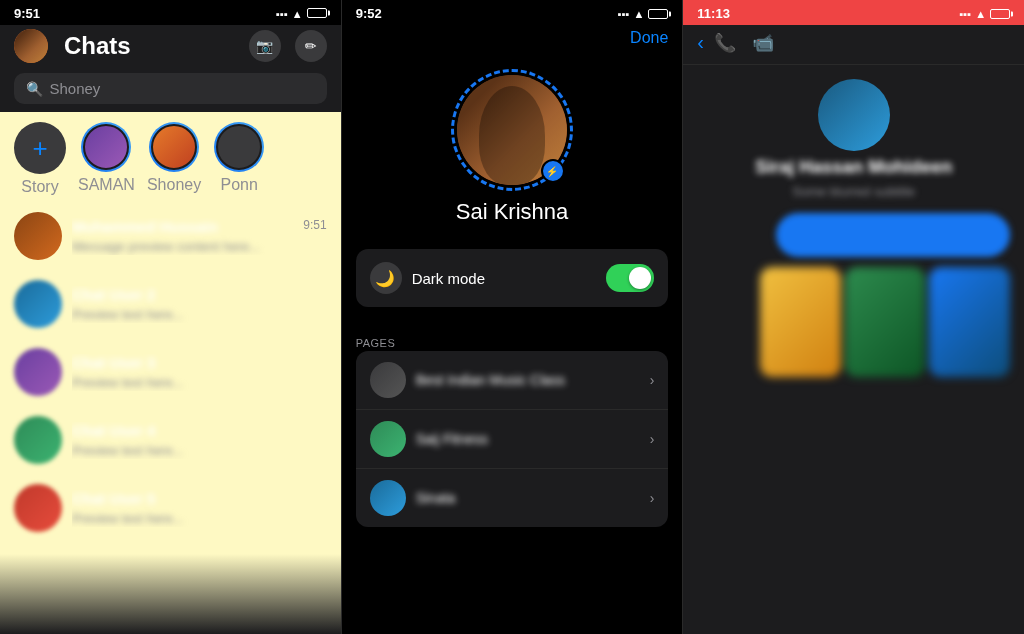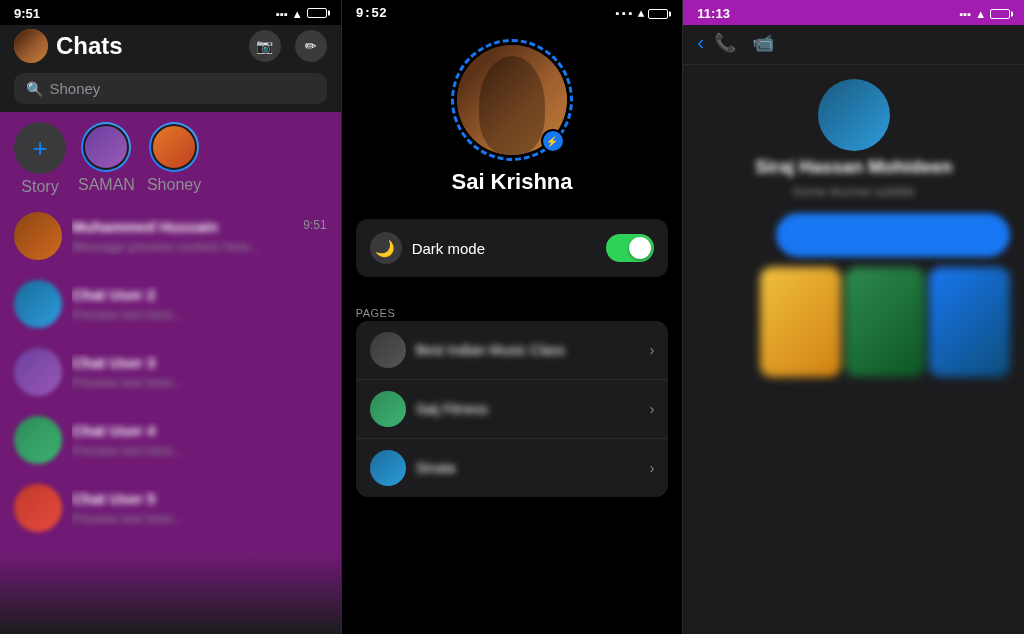--- a/index.html
+++ b/index.html
@@ -55,36 +55,36 @@
       border-radius: 0 1px 1px 0;
     }
     .battery-fill {
       background: #fff;
       height: 100%;
       width: 70%;
       border-radius: 1px;
     }
 
     
-    .panel1 { background: #701a75; }
+    .panel1 { background: #fef9c3; }
 
     .panel1-header {
       background: #1c1c1e;
       padding: 4px 14px 8px;
     }
     .panel1-title-row {
       display: flex;
       align-items: center;
       justify-content: space-between;
       margin-bottom: 10px;
     }
     .panel1-title-left {
       display: flex;
       align-items: center;
-      gap: 8px;
+      gap: 16px;
     }
     .profile-avatar-small {
       width: 34px; height: 34px;
       border-radius: 50%;
       background: linear-gradient(135deg, #a0522d, #d2691e);
       overflow: hidden;
       position: relative;
     }
     .panel1-title {
       font-size: 24px;
@@ -265,21 +265,21 @@
       width: 24px; height: 24px;
       background: #1877f2;
       border-radius: 50%;
       display: flex; align-items: center; justify-content: center;
       border: 2px solid #000;
       font-size: 12px;
       color: #fff;
     }
     .profile-name {
       font-size: 22px;
-      font-weight: 700;
+      font-weight: 400;
       color: #fff;
       margin-bottom: 0;
     }
 
     
     .settings-section {
       background: #1c1c1e;
       border-radius: 12px;
       margin: 0 14px 16px;
       overflow: hidden;
@@ -511,20 +511,26 @@
       <span class="story-label">SAMAN</span>
     </div>
 
     <div class="story-item">
       <div class="story-ring">
         <div class="story-ring-inner" style="background: linear-gradient(135deg, #e57a2a, #c04020);"></div>
       </div>
       <span class="story-label">Shoney</span>
     </div>
 
+    <div class="story-item">
+      <div class="story-ring">
+        <div class="story-ring-inner" style="background: #3a3a3c;"></div>
+      </div>
+      <span class="story-label">Ponn</span>
+    </div>
 
   </div>
 
   <div class="chat-list" style="position:relative;">
 
     <div class="chat-item">
       <div class="chat-avatar">
         <div style="width:48px;height:48px;border-radius:50%;background:linear-gradient(135deg,#8b4513,#d2691e);"></div>
       </div>
       <div class="chat-info">
@@ -584,31 +590,34 @@
         <span class="chat-preview">Preview text here...</span>
       </div>
     </div>
 
     <div class="fade-bottom"></div>
   </div>
 </div>
 
 <div class="phone-panel panel2">
 
-  <div class="status-bar" style="background:#000;font-family:Liberation Mono, monospace;">
+  <div class="status-bar" style="background:#000;">
     <span class="time">9:52</span>
     <div class="status-icons">
       <span>▪▪▪</span>
       <span>▲</span>
       <span class="battery-icon">
         <span class="battery-fill"></span>
       </span>
     </div>
   </div>
 
+  <div class="panel2-header">
+    <span class="done-btn">Done</span>
+  </div>
 
   <div class="profile-section">
     <div class="profile-avatar-large">
       <div class="profile-ring"></div>
       <div class="profile-avatar-bg">
         <div class="avatar-person">
           <div class="avatar-person-silhouette"></div>
         </div>
       </div>
       <div class="messenger-badge">
@@ -651,21 +660,21 @@
         <span class="page-name">Sinata</span>
       </div>
       <span class="chevron-icon">›</span>
     </div>
   </div>
 
 </div>
 
 <div class="phone-panel panel3">
 
-  <div class="status-bar" style="background:#a21caf;">
+  <div class="status-bar" style="background:#ef4444;">
     <span class="time">11:13</span>
     <div class="status-icons">
       <span>▪▪▪</span>
       <span>▲</span>
       <span class="battery-icon" style="border-color:#fff;">
         <span class="battery-fill" style="background:#30d158; width:85%;"></span>
       </span>
     </div>
   </div>
 

